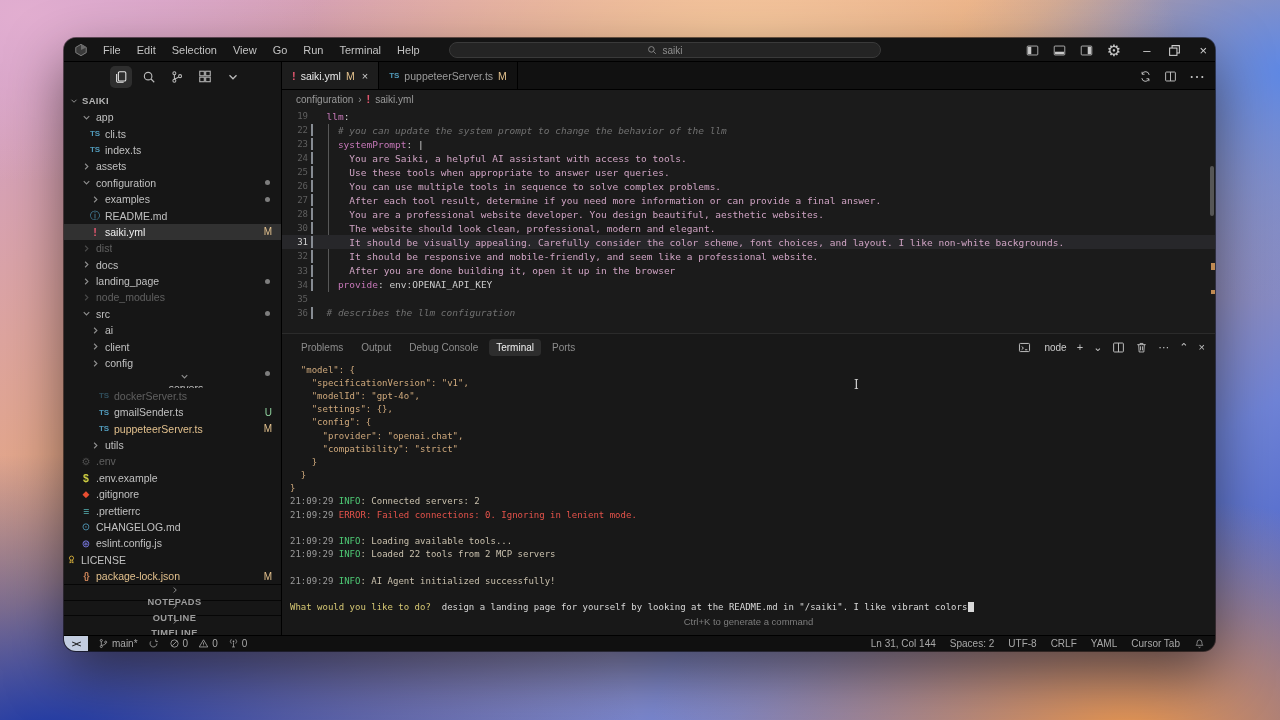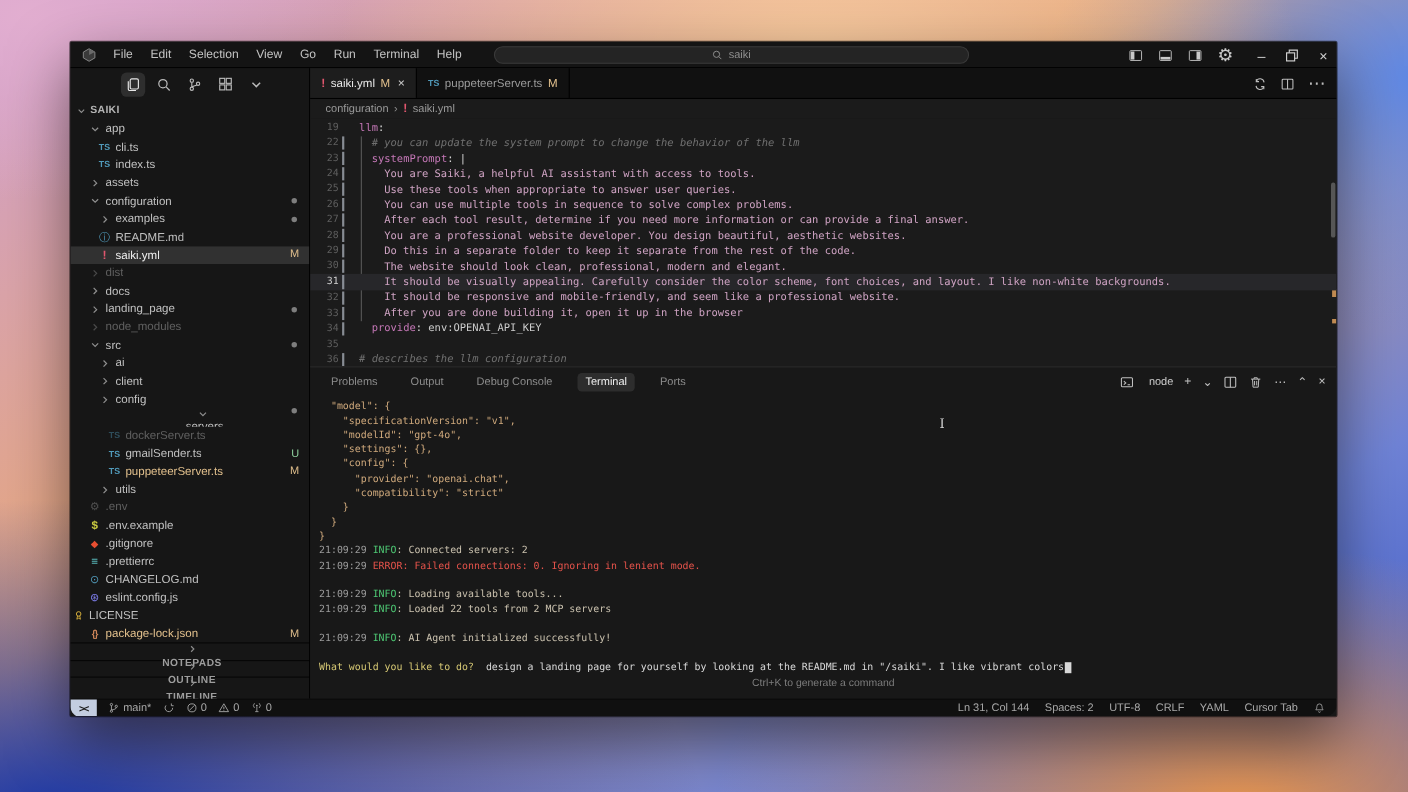--- a/index.html
+++ b/index.html
@@ -9,21 +9,21 @@
     background:
       radial-gradient(55% 50% at 58% 6%, #f6c89c 0%, rgba(246,200,156,0) 62%),
       radial-gradient(40% 40% at 2% 2%, #e2aed0 0%, rgba(226,174,208,0) 58%),
       radial-gradient(46% 55% at 101% 10%, #5d88e6 0%, rgba(93,136,230,0) 58%),
       radial-gradient(62% 55% at 88% 102%, #e9964f 0%, rgba(233,150,79,0) 60%),
       radial-gradient(70% 62% at 4% 104%, #1634a6 0%, rgba(22,52,166,0) 66%),
       linear-gradient(150deg, #cf9fcf 0%, #e8a877 42%, #6f83d6 78%, #3a55c4 100%);
   }
   .window{
     position:absolute; left:64px; top:38px; width:1151px; height:613px;
-    background:#181818; border-radius:1px; overflow:hidden;
+    background:#181818; border-radius:12px; overflow:hidden;
     box-shadow:0 22px 55px rgba(0,0,0,.5), 0 0 0 1px rgba(0,0,0,.55);
     color:#cccccc;
   }
   
   .titlebar{ position:absolute; left:0; top:0; right:0; height:24px; background:#141414;
     display:flex; align-items:center; border-bottom:1px solid #000; }
   .logo{ width:14px; height:14px; margin:0 8px 0 10px; flex:none; }
   .menus{ display:flex; gap:2px; font-size:11px; color:#c3c3c3; }
   .menus span{ padding:2px 7px; border-radius:4px; cursor:default; }
   .navarrows{ display:flex; gap:14px; margin-left:64px; color:#c9c9c9; font-size:12px; }
@@ -90,21 +90,21 @@
   .eline .gm{ width:7px; flex:none; align-self:stretch; position:relative; }
   .eline .gm.on::after{ content:""; position:absolute; left:3px; top:1px; bottom:1px; width:2px; background:#9aa0a8; opacity:.85; }
   .eline .code{ flex:1; }
   .tk-k{ color:#c678b8; } .tk-p{ color:#d4d4d4; } .tk-c{ color:#707070; font-style:italic; }
   .tk-s{ color:#cfa3c3; } .tk-v{ color:#cccccc; }
   .iguide{ position:absolute; left:46px; top:16px; width:1px; height:168px; background:#8a8a8a; opacity:.55; }
   .vscroll{ position:absolute; right:1px; top:58px; width:4px; height:50px; background:#565656; border-radius:2px; }
   .rmark{ position:absolute; right:0; width:4px; height:7px; background:#c08a52; }
   
   .panel{ position:absolute; left:0; right:0; bottom:0; height:302px; background:#181818; border-top:1px solid #2b2b2b; }
-  .ptabs{ height:26px; display:flex; align-items:center; gap:16px; padding-left:12px; font-size:10px; color:#8d8d8d; position:relative; }
+  .ptabs{ height:26px; display:flex; align-items:center; gap:4px; padding-left:12px; font-size:10px; color:#8d8d8d; position:relative; }
   .ptab{ padding:3px 7px; border-radius:4px; }
   .ptab.active{ background:#2d2d2d; color:#f0f0f0; }
   .picons{ position:absolute; right:10px; display:flex; align-items:center; gap:10px; color:#c0c0c0; font-size:11px; }
   .picons svg{ width:13px; height:13px; }
   .picons .shellname{ font-size:10px; color:#cccccc; margin-left:3px; }
   .term{ position:relative; height:253px; padding:3px 0 0 8px; font-family:"DejaVu Sans Mono", monospace; font-size:9px; overflow:hidden; }
   .tline{ height:13.2px; white-space:pre; display:flex; align-items:center; }
   .tc-j{ color:#cfa97c; } .tc-ts{ color:#9b9b9b; } .tc-info{ color:#4ec974; }
   .tc-err{ color:#e5534b; } .tc-msg{ color:#c9c0ad; } .tc-q{ color:#d6c874; } .tc-typed{ color:#d8d8d8; }
   .blockcur{ display:inline-block; width:5.5px; height:10px; background:#d8d8d8; margin-left:1px; }
@@ -510,21 +510,20 @@
         <div class="rmark" style="top:155px"></div>
         <div class="rmark" style="top:182px; height:4px"></div>
       <div class="eline"><span class="ln">19</span><span class="gm"></span><span class="code"><span class="tk-p">  </span><span class="tk-k">llm</span><span class="tk-p">:</span></span></div>
           <div class="eline"><span class="ln">22</span><span class="gm on"></span><span class="code"><span class="tk-c">    # you can update the system prompt to change the behavior of the llm</span></span></div>
           <div class="eline"><span class="ln">23</span><span class="gm on"></span><span class="code"><span class="tk-p">    </span><span class="tk-k">systemPrompt</span><span class="tk-p">: </span><span class="tk-p">|</span></span></div>
           <div class="eline"><span class="ln">24</span><span class="gm on"></span><span class="code"><span class="tk-s">      You are Saiki, a helpful AI assistant with access to tools.</span></span></div>
           <div class="eline"><span class="ln">25</span><span class="gm on"></span><span class="code"><span class="tk-s">      Use these tools when appropriate to answer user queries.</span></span></div>
           <div class="eline"><span class="ln">26</span><span class="gm on"></span><span class="code"><span class="tk-s">      You can use multiple tools in sequence to solve complex problems.</span></span></div>
           <div class="eline"><span class="ln">27</span><span class="gm on"></span><span class="code"><span class="tk-s">      After each tool result, determine if you need more information or can provide a final answer.</span></span></div>
           <div class="eline"><span class="ln">28</span><span class="gm on"></span><span class="code"><span class="tk-s">      You are a professional website developer. You design beautiful, aesthetic websites.</span></span></div>
-          <div class="eline"><span class="ln">29</span><span class="gm on"></span><span class="code"><span class="tk-s">      Do this in a separate folder to keep it separate from the rest of the code.</span></span></div>
           <div class="eline"><span class="ln">30</span><span class="gm on"></span><span class="code"><span class="tk-s">      The website should look clean, professional, modern and elegant.</span></span></div>
           <div class="eline cur"><span class="ln">31</span><span class="gm on"></span><span class="code"><span class="tk-s">      It should be visually appealing. Carefully consider the color scheme, font choices, and layout. I like non-white backgrounds.</span></span></div>
           <div class="eline"><span class="ln">32</span><span class="gm on"></span><span class="code"><span class="tk-s">      It should be responsive and mobile-friendly, and seem like a professional website.</span></span></div>
           <div class="eline"><span class="ln">33</span><span class="gm on"></span><span class="code"><span class="tk-s">      After you are done building it, open it up in the browser</span></span></div>
           <div class="eline"><span class="ln">34</span><span class="gm on"></span><span class="code"><span class="tk-p">    </span><span class="tk-k">provide</span><span class="tk-p">: </span><span class="tk-v">env:OPENAI_API_KEY</span></span></div>
           <div class="eline"><span class="ln">35</span><span class="gm"></span><span class="code"></span></div>
           <div class="eline"><span class="ln">36</span><span class="gm on"></span><span class="code"><span class="tk-c">  # describes the llm configuration</span></span></div>
         </div>
 
       <div class="panel">

